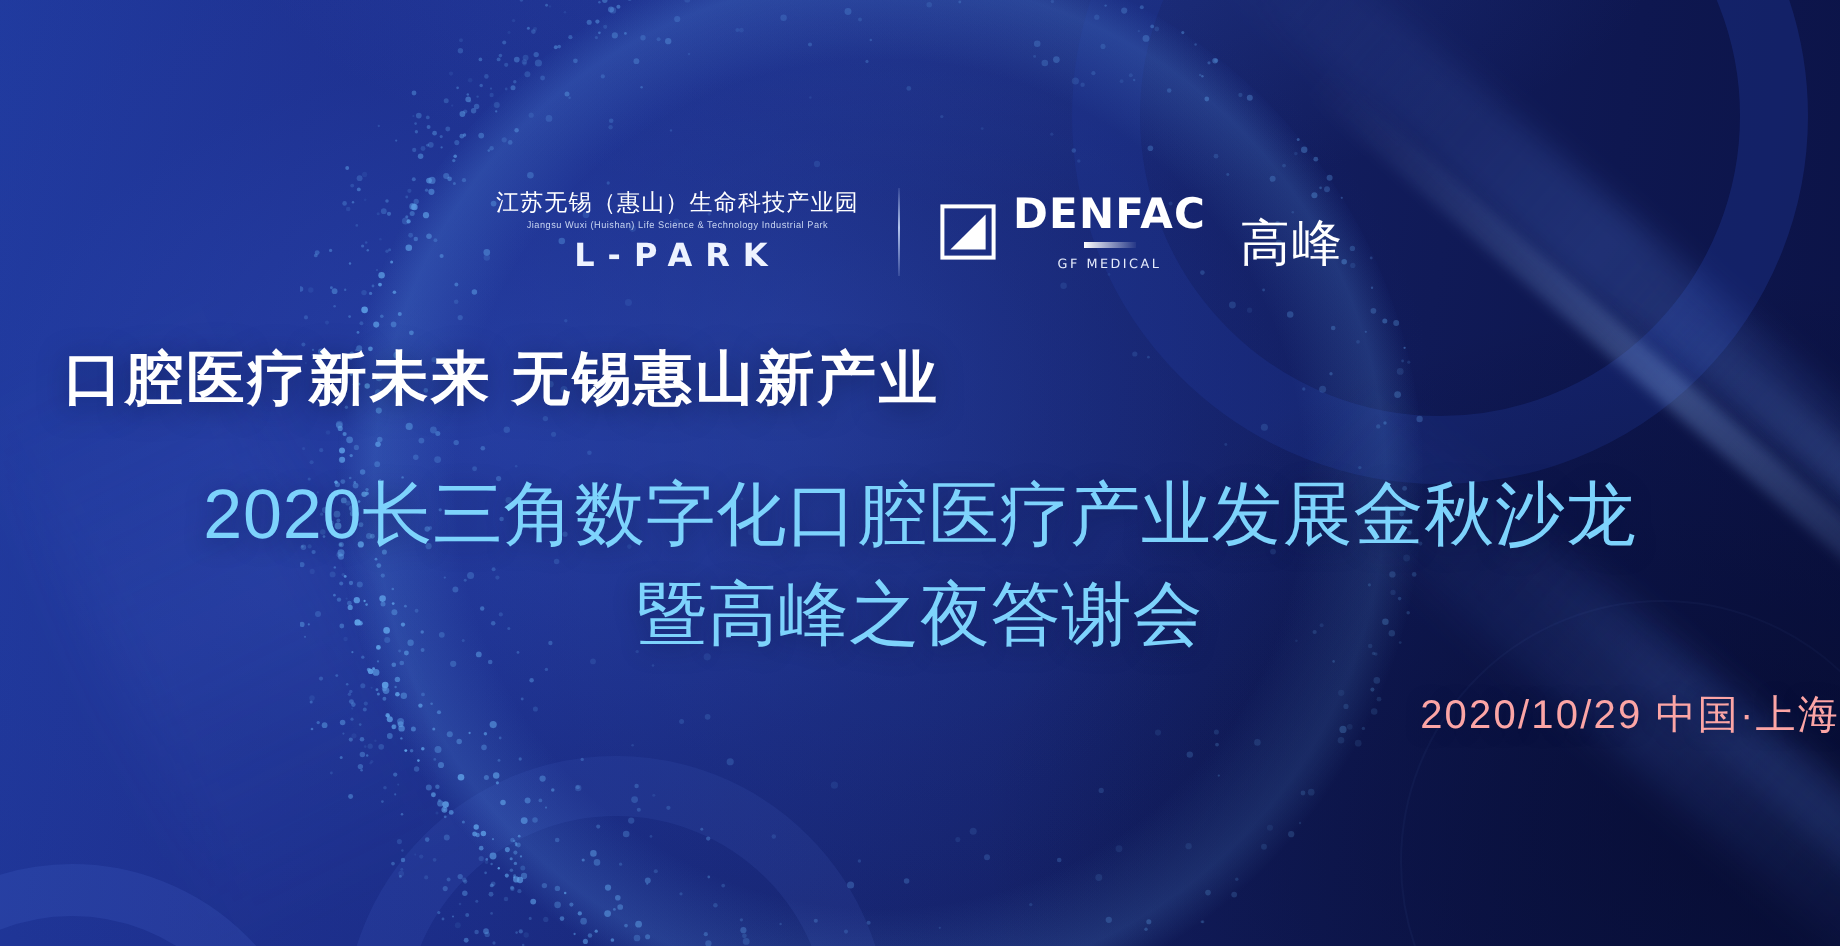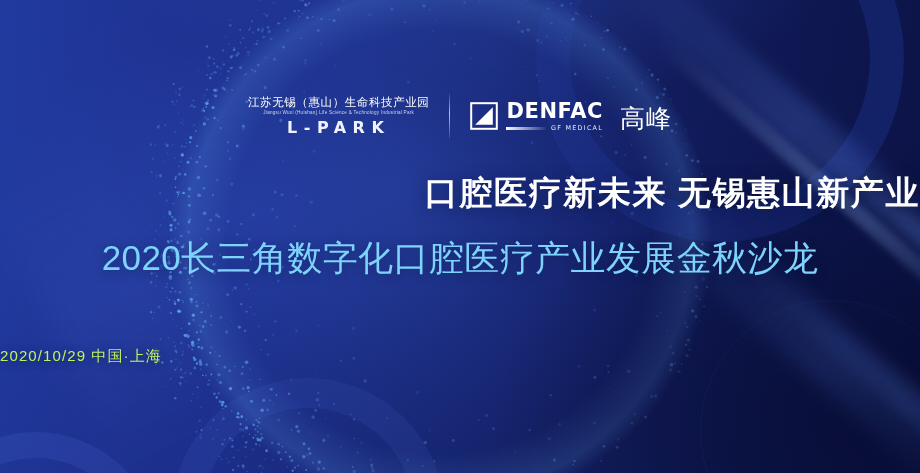--- a/index.html
+++ b/index.html
@@ -97,51 +97,51 @@
       margin:0 4px;}
 
   .logo-denfac{display:flex;align-items:center;gap:8px;}
   .df-mark{width:28px;height:28px;position:relative;flex:none;}
   .df-right{display:flex;align-items:flex-end;gap:17px;}
   .df-wordblock{display:flex;flex-direction:column;}
   .df-word{
     color:#ffffff;font-size:21px;font-weight:700;letter-spacing:.6px;
     line-height:1;white-space:nowrap;font-family:"DejaVu Sans",sans-serif;
   }
-  .df-subrow{display:flex;align-items:center;gap:5px;margin-top:3px;}
+  .df-subrow{display:flex;align-items:center;gap:5px;margin-top:3px;flex-direction:column;}
   .df-bar{flex:1 1 auto;height:3px;min-width:26px;
     background:linear-gradient(90deg,#ffffff,rgba(255,255,255,.05));}
   .df-sub{
     color:#e6ecfb;font-size:6.4px;letter-spacing:1.25px;white-space:nowrap;
     line-height:1;font-family:"DejaVu Sans",sans-serif;
   }
   .df-cn{
     color:#ffffff;font-size:25px;font-weight:400;letter-spacing:1px;
     line-height:1;white-space:nowrap;
   }
 
   .headline{
-    position:absolute;left:0;right:0;top:176px;text-align:right;
-    color:#ffffff;font-size:33px;font-weight:700;letter-spacing:1.6px;
+    position:absolute;left:0;right:0;top:176px;text-align:left;
+    color:#ffffff;font-size:29px;font-weight:700;letter-spacing:1.6px;
     line-height:1;white-space:nowrap;
     text-shadow:0 2px 14px rgba(8,18,60,.55);
     margin-left:32px;
   }
 
   .subline{
     position:absolute;left:0;right:0;text-align:center;color:#7dd3fc;
     font-weight:400;line-height:1;white-space:nowrap;
     text-shadow:0 2px 12px rgba(8,18,60,.45);
   }
   .sub1{top:240px;font-size:35px;letter-spacing:.4px;}
   .sub2{top:290px;font-size:35px;letter-spacing:.4px;}
 
   .meta{
-    position:absolute;left:0;right:0;top:348px;text-align:left;
-    color:#bef264;font-size:15px;letter-spacing:1.1px;line-height:1;
+    position:absolute;left:0;right:0;top:348px;text-align:right;
+    color:#fca5a5;font-size:20px;letter-spacing:1.1px;line-height:1;
     white-space:nowrap;text-shadow:0 1px 8px rgba(8,18,60,.5);
   }
 </style>
 </head>
 <body>
 
 <div class="stage">
 
   <div class="bg-base"></div>
   <div class="bg-vignette"></div>
@@ -1311,16 +1311,17 @@
             </div>
           </div>
           <div class="df-cn">高峰</div>
         </div>
       </div>
 
     </div>
 
     <div class="headline">口腔医疗新未来 无锡惠山新产业</div>
     <div class="subline sub1">2020长三角数字化口腔医疗产业发展金秋沙龙</div>
+    <div class="subline sub2">暨高峰之夜答谢会</div>
     <div class="meta">2020/10/29  中国·上海</div>
 
   </div>
 </div>
 
 </body></html>

